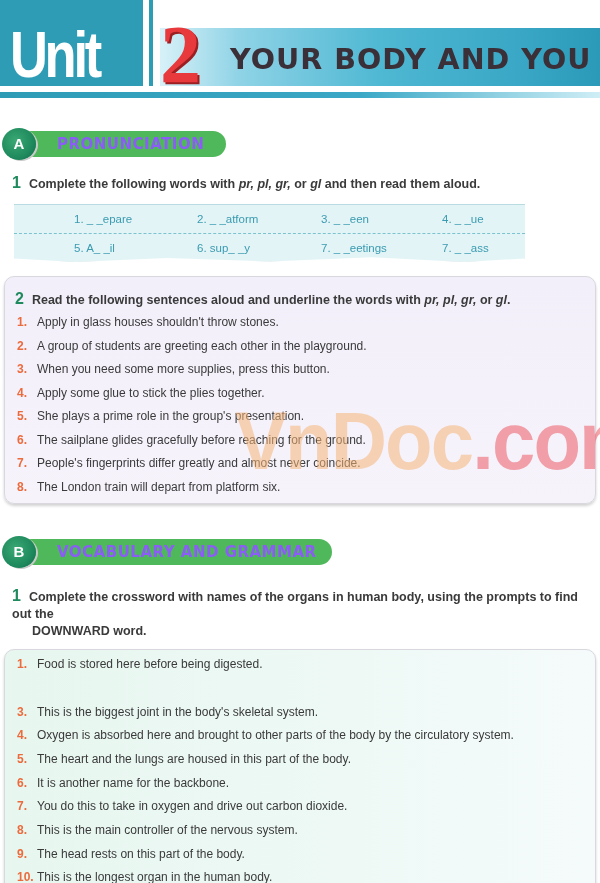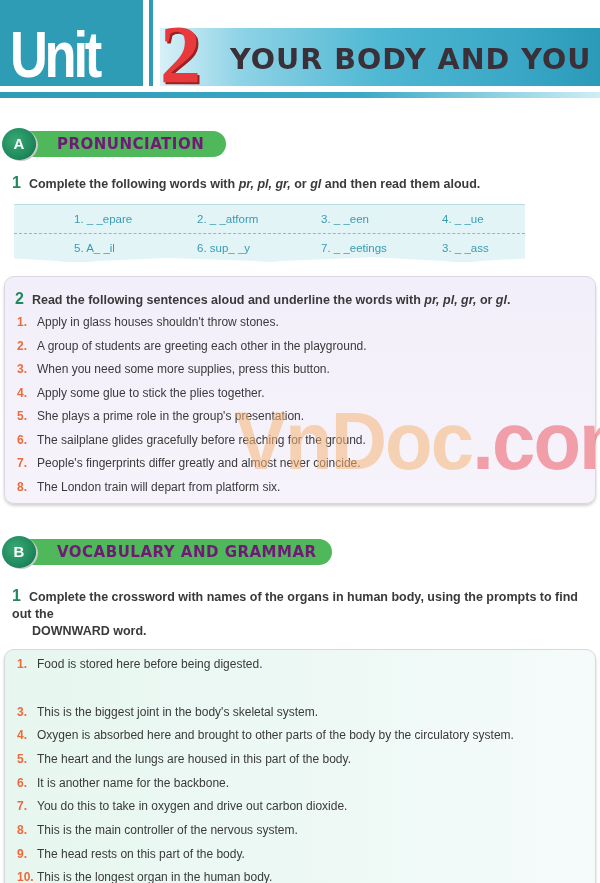--- a/index.html
+++ b/index.html
@@ -43,21 +43,21 @@
 
   
   .section-head { position: absolute; left: 2px; height: 32px; }
   .section-pill {
     position: absolute; left: 18px; top: 3px; height: 26px; border-radius: 0 13px 13px 0;
     background: #4fb85a;
   }
   .section-label {
     position: absolute; left: 55px; top: 0; height: 32px; line-height: 32px;
     font-family: "DejaVu Sans", sans-serif; font-weight: bold; font-size: 15px;
-    color: #701a75; letter-spacing: 0.5px; white-space: nowrap;
+    color: #8b5cf6; letter-spacing: 0.5px; white-space: nowrap;
   }
   .section-badge {
     position: absolute; left: 0; top: 0; width: 34px; height: 32px; border-radius: 50%;
     background: radial-gradient(circle at 40% 40%, #3aa874 0%, #1f8a5d 60%, #12674a 100%);
     box-shadow: 2px 1px 0 #c9c9c9;
     color: #ffffff; font-weight: bold; font-size: 15px; line-height: 32px; text-align: center;
   }
 
   
   .instr { position: absolute; left: 12px; font-weight: bold; font-size: 12.5px; color: #3a3a3a; line-height: 17px; }
@@ -122,21 +122,21 @@
 
 <div class="word-box">
   <div class="dash"></div>
   <span class="word" style="left:60px; top:8px;">1. _ _epare</span>
   <span class="word" style="left:183px; top:8px;">2. _ _atform</span>
   <span class="word" style="left:307px; top:8px;">3. _ _een</span>
   <span class="word" style="left:428px; top:8px;">4. _ _ue</span>
   <span class="word" style="left:60px; top:37px;">5. A_ _il</span>
   <span class="word" style="left:183px; top:37px;">6. sup_ _y</span>
   <span class="word" style="left:307px; top:37px;">7. _ _eetings</span>
-  <span class="word" style="left:428px; top:37px;">3. _ _ass</span>
+  <span class="word" style="left:428px; top:37px;">7. _ _ass</span>
 </div>
 
 <div class="list-box box-purple">
   <div class="instr" style="left:10px; top:13px;">
     <span class="num">2</span><span>Read the following sentences aloud and underline the words with </span><em>pr, pl, gr,</em><span> or </span><em>gl</em><span>.</span>
   </div>
   <div class="row" style="top:37px;"><span class="n">1.</span><span>Apply in glass houses shouldn't throw stones.</span></div>
   <div class="row" style="top:61px;"><span class="n">2.</span><span>A group of students are greeting each other in the playground.</span></div>
   <div class="row" style="top:84px;"><span class="n">3.</span><span>When you need some more supplies, press this button.</span></div>
   <div class="row" style="top:108px;"><span class="n">4.</span><span>Apply some glue to stick the plies together.</span></div>

